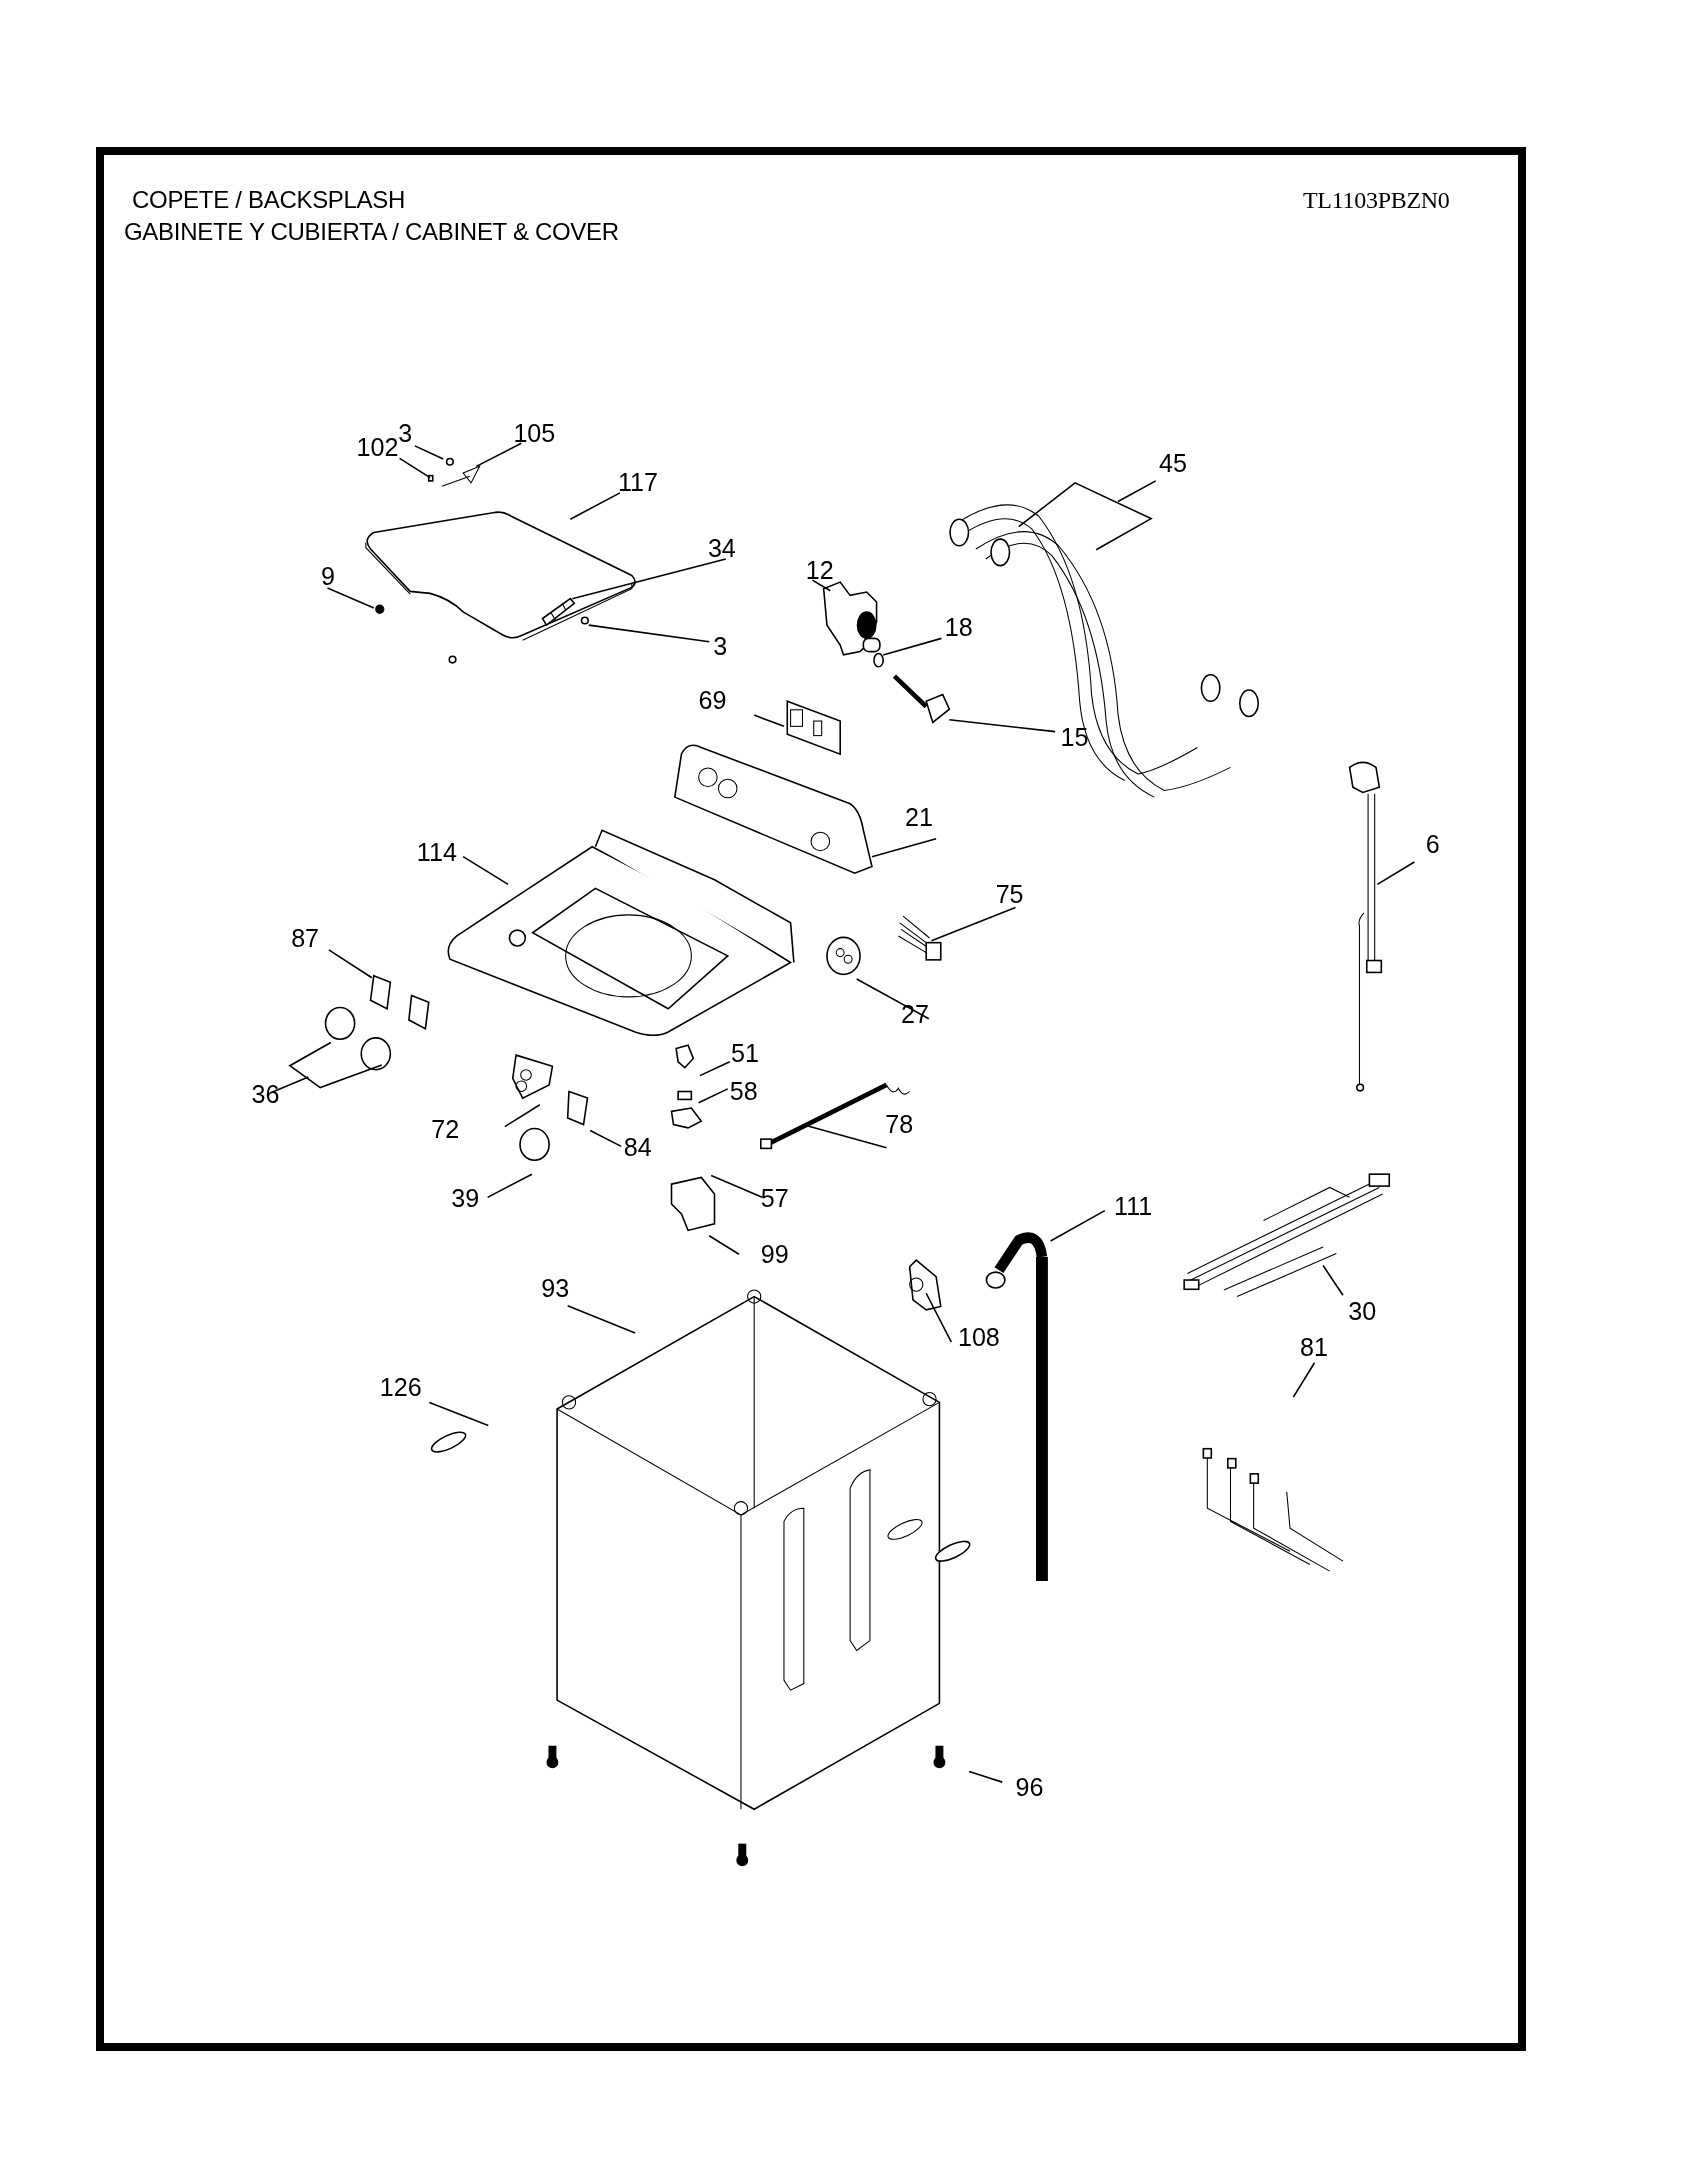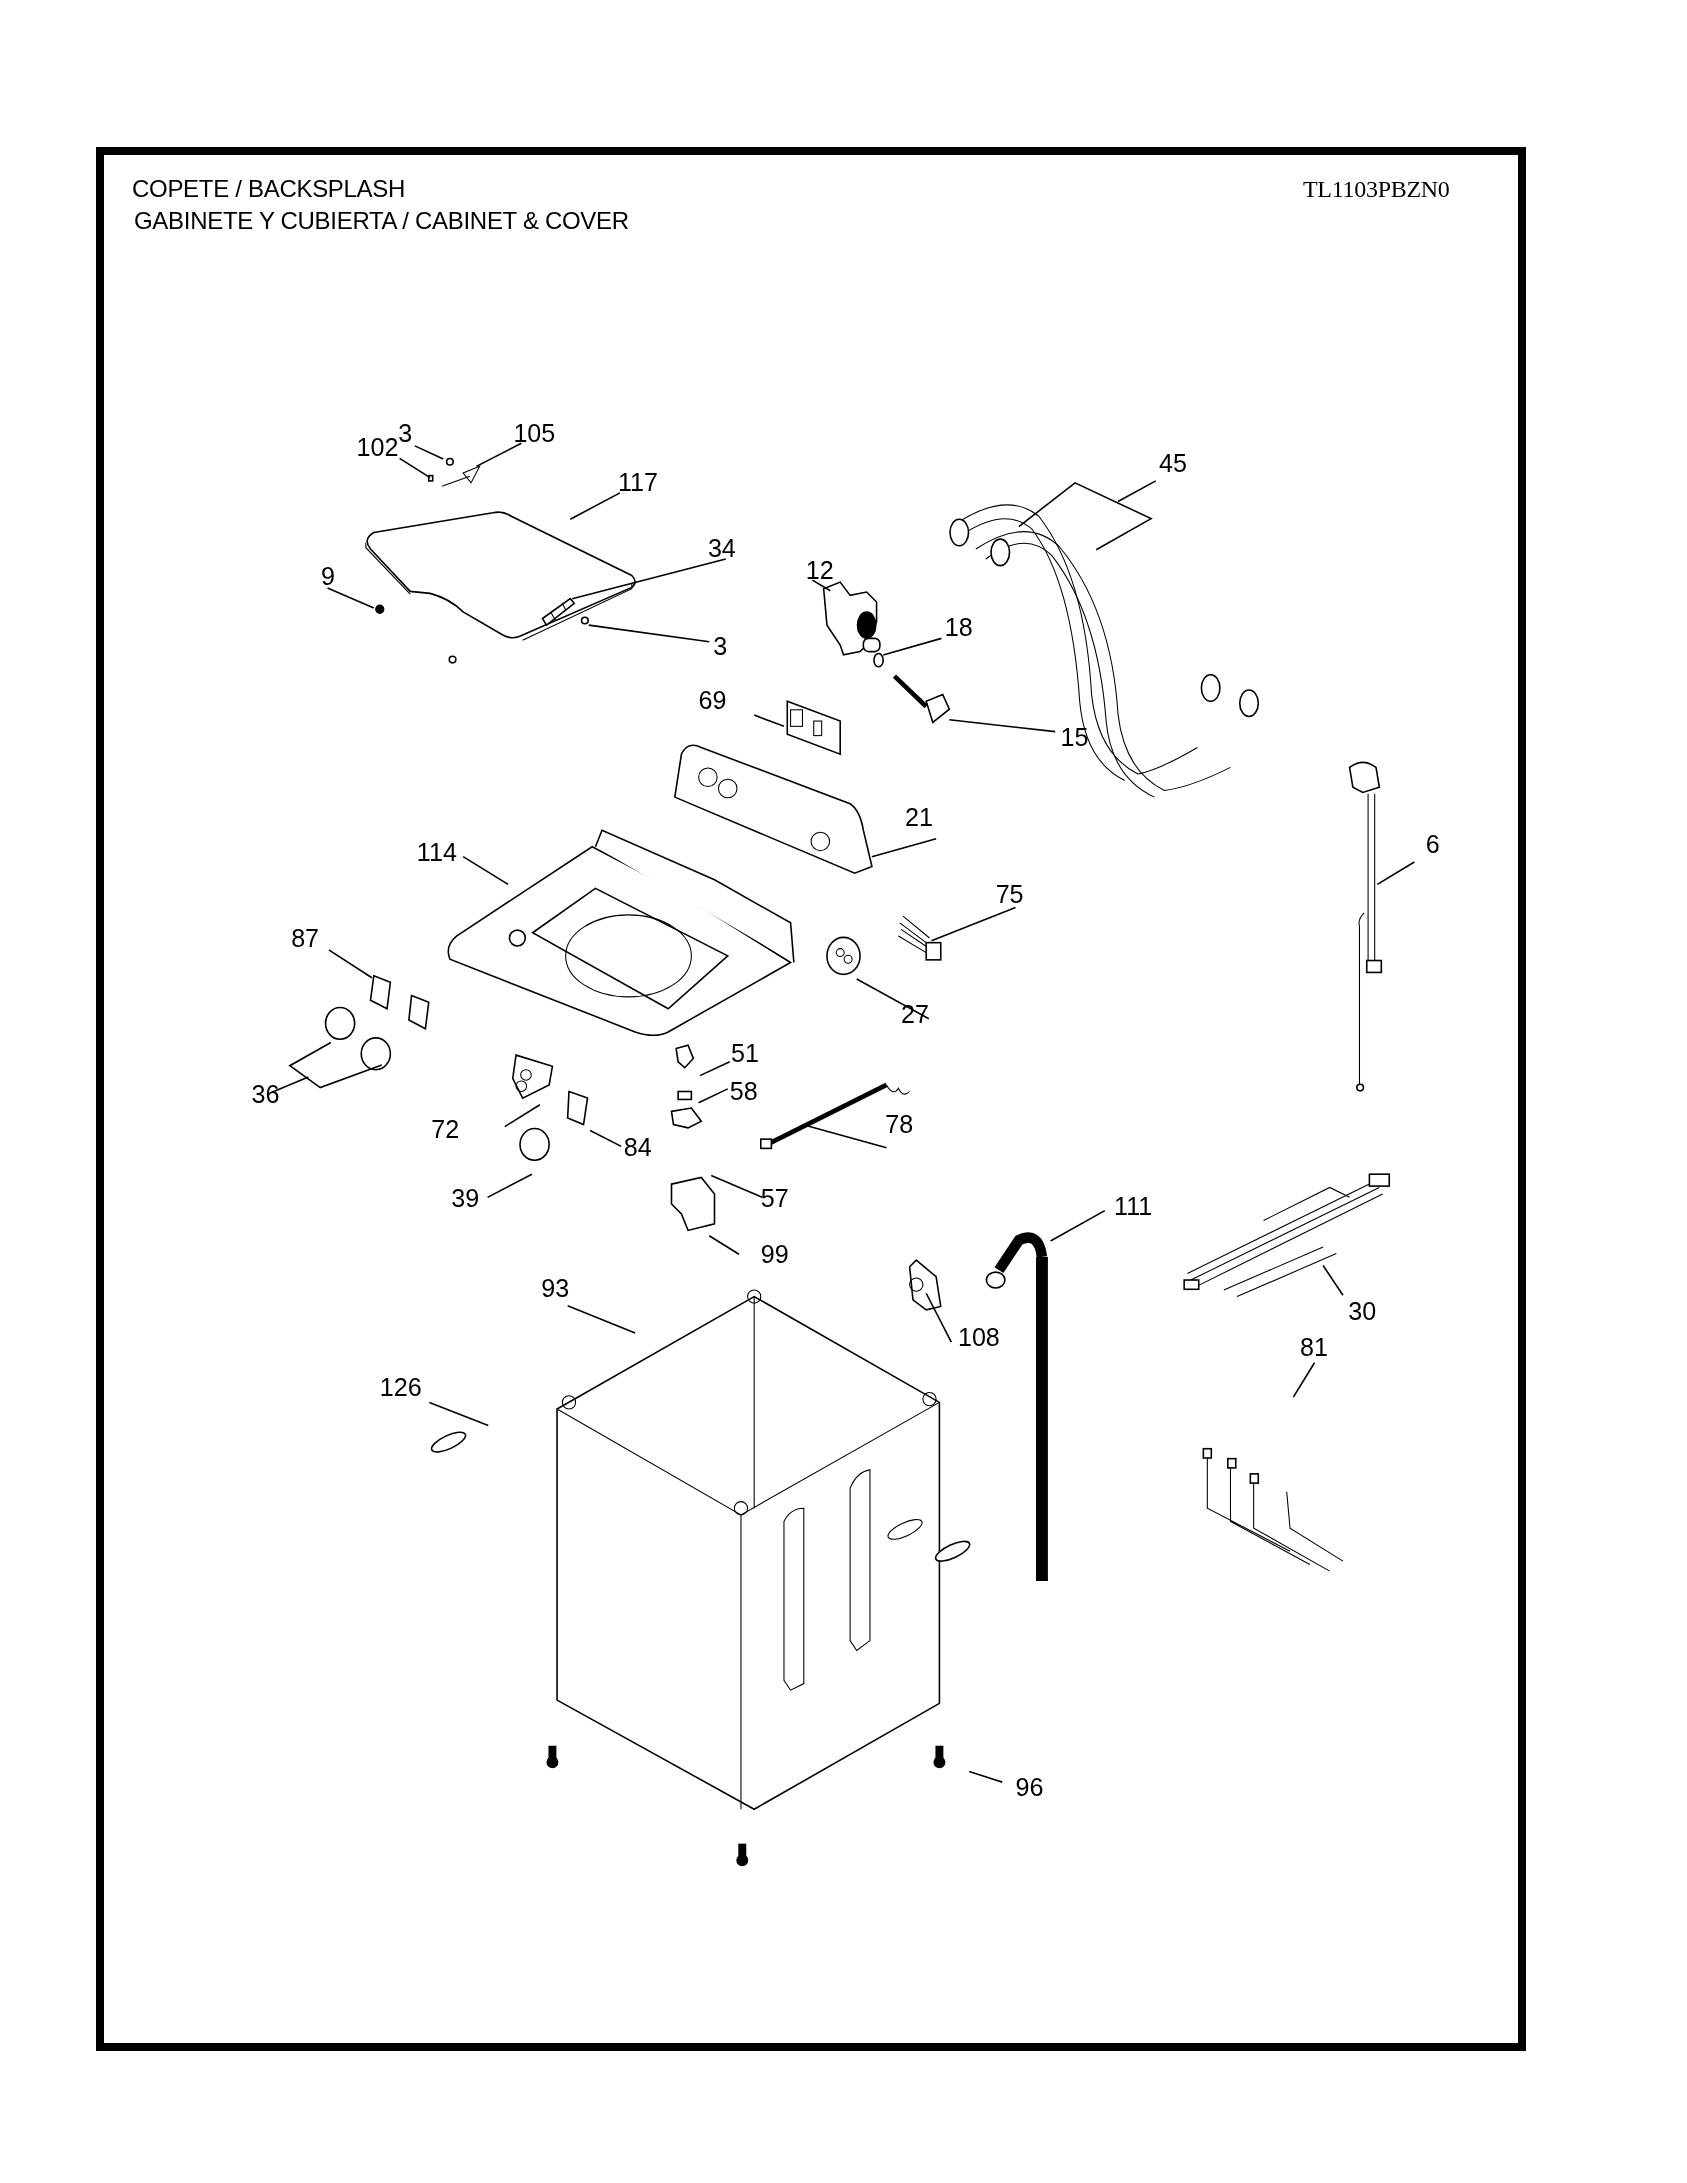--- a/index.html
+++ b/index.html
@@ -1,34 +1,34 @@
 <!DOCTYPE html>
 <html style="font-size:10.6px"><head>
 <meta charset="utf-8">
 <style>
   html, body { margin: 0; padding: 0; background: #ffffff; }
   body { width: 1687px; height: 2183px; position: relative; overflow: hidden;
          font-family: "Liberation Sans", sans-serif; color: #000; }
   .frame { position: absolute; left: 96px; top: 147px; width: 1414px; height: 1888px;
            border: 8px solid #000; }
-  .hdr { position: absolute; font-size: 24px; line-height: 1; white-space: nowrap; letter-spacing: -0.3px; }
+  .hdr { position: absolute; font-size: 24px; line-height: 1; white-space: nowrap; letter-spacing: -0.3px; margin-top: 11px; }
   #svgroot { position: absolute; left: 0; top: 0; }
   .lbl { font-family: "Liberation Sans", sans-serif; font-size: 38px; fill: #000; }
   .ld { stroke: #000; stroke-width: 2.4; fill: none; }
   .part { stroke: #000; stroke-width: 2.4; fill: #fff; }
   .thin { stroke: #000; stroke-width: 1.6; fill: none; }
   .dark { fill: #000; stroke: #000; stroke-width: 2; }
 </style>
 </head>
 <body>
 
 <div class="frame"></div>
 
 <div class="hdr" style="left:132px; top:177px;">COPETE / BACKSPLASH</div>
-<div class="hdr" style="left:134px; top:209px;">GABINETE Y CUBIERTA / CABINET &amp; COVER</div>
+<div class="hdr" style="left:124px; top:209px;">GABINETE Y CUBIERTA / CABINET &amp; COVER</div>
 <div class="hdr" style="left:1303px; top:177px;font-family:Liberation Serif, serif;">TL1103PBZN0</div>
 
 <svg id="svgroot" width="1687" height="2183" viewBox="0 0 2550 3300" xmlns="http://www.w3.org/2000/svg">
 
   <g>
     <path class="part" d="M560 830 Q548 815 565 805 L745 775 Q760 772 772 780 L955 870 Q965 880 955 888 L790 960 Q775 968 760 960 L700 925 Q680 905 650 897 L620 894 Z"></path>
     <path class="thin" d="M553 820 L553 828 L620 898 M955 882 L955 890 L790 968"></path>
   </g>
   <g>
     <path class="thin" d="M700 715 L725 705 L712 730 Z"></path>

